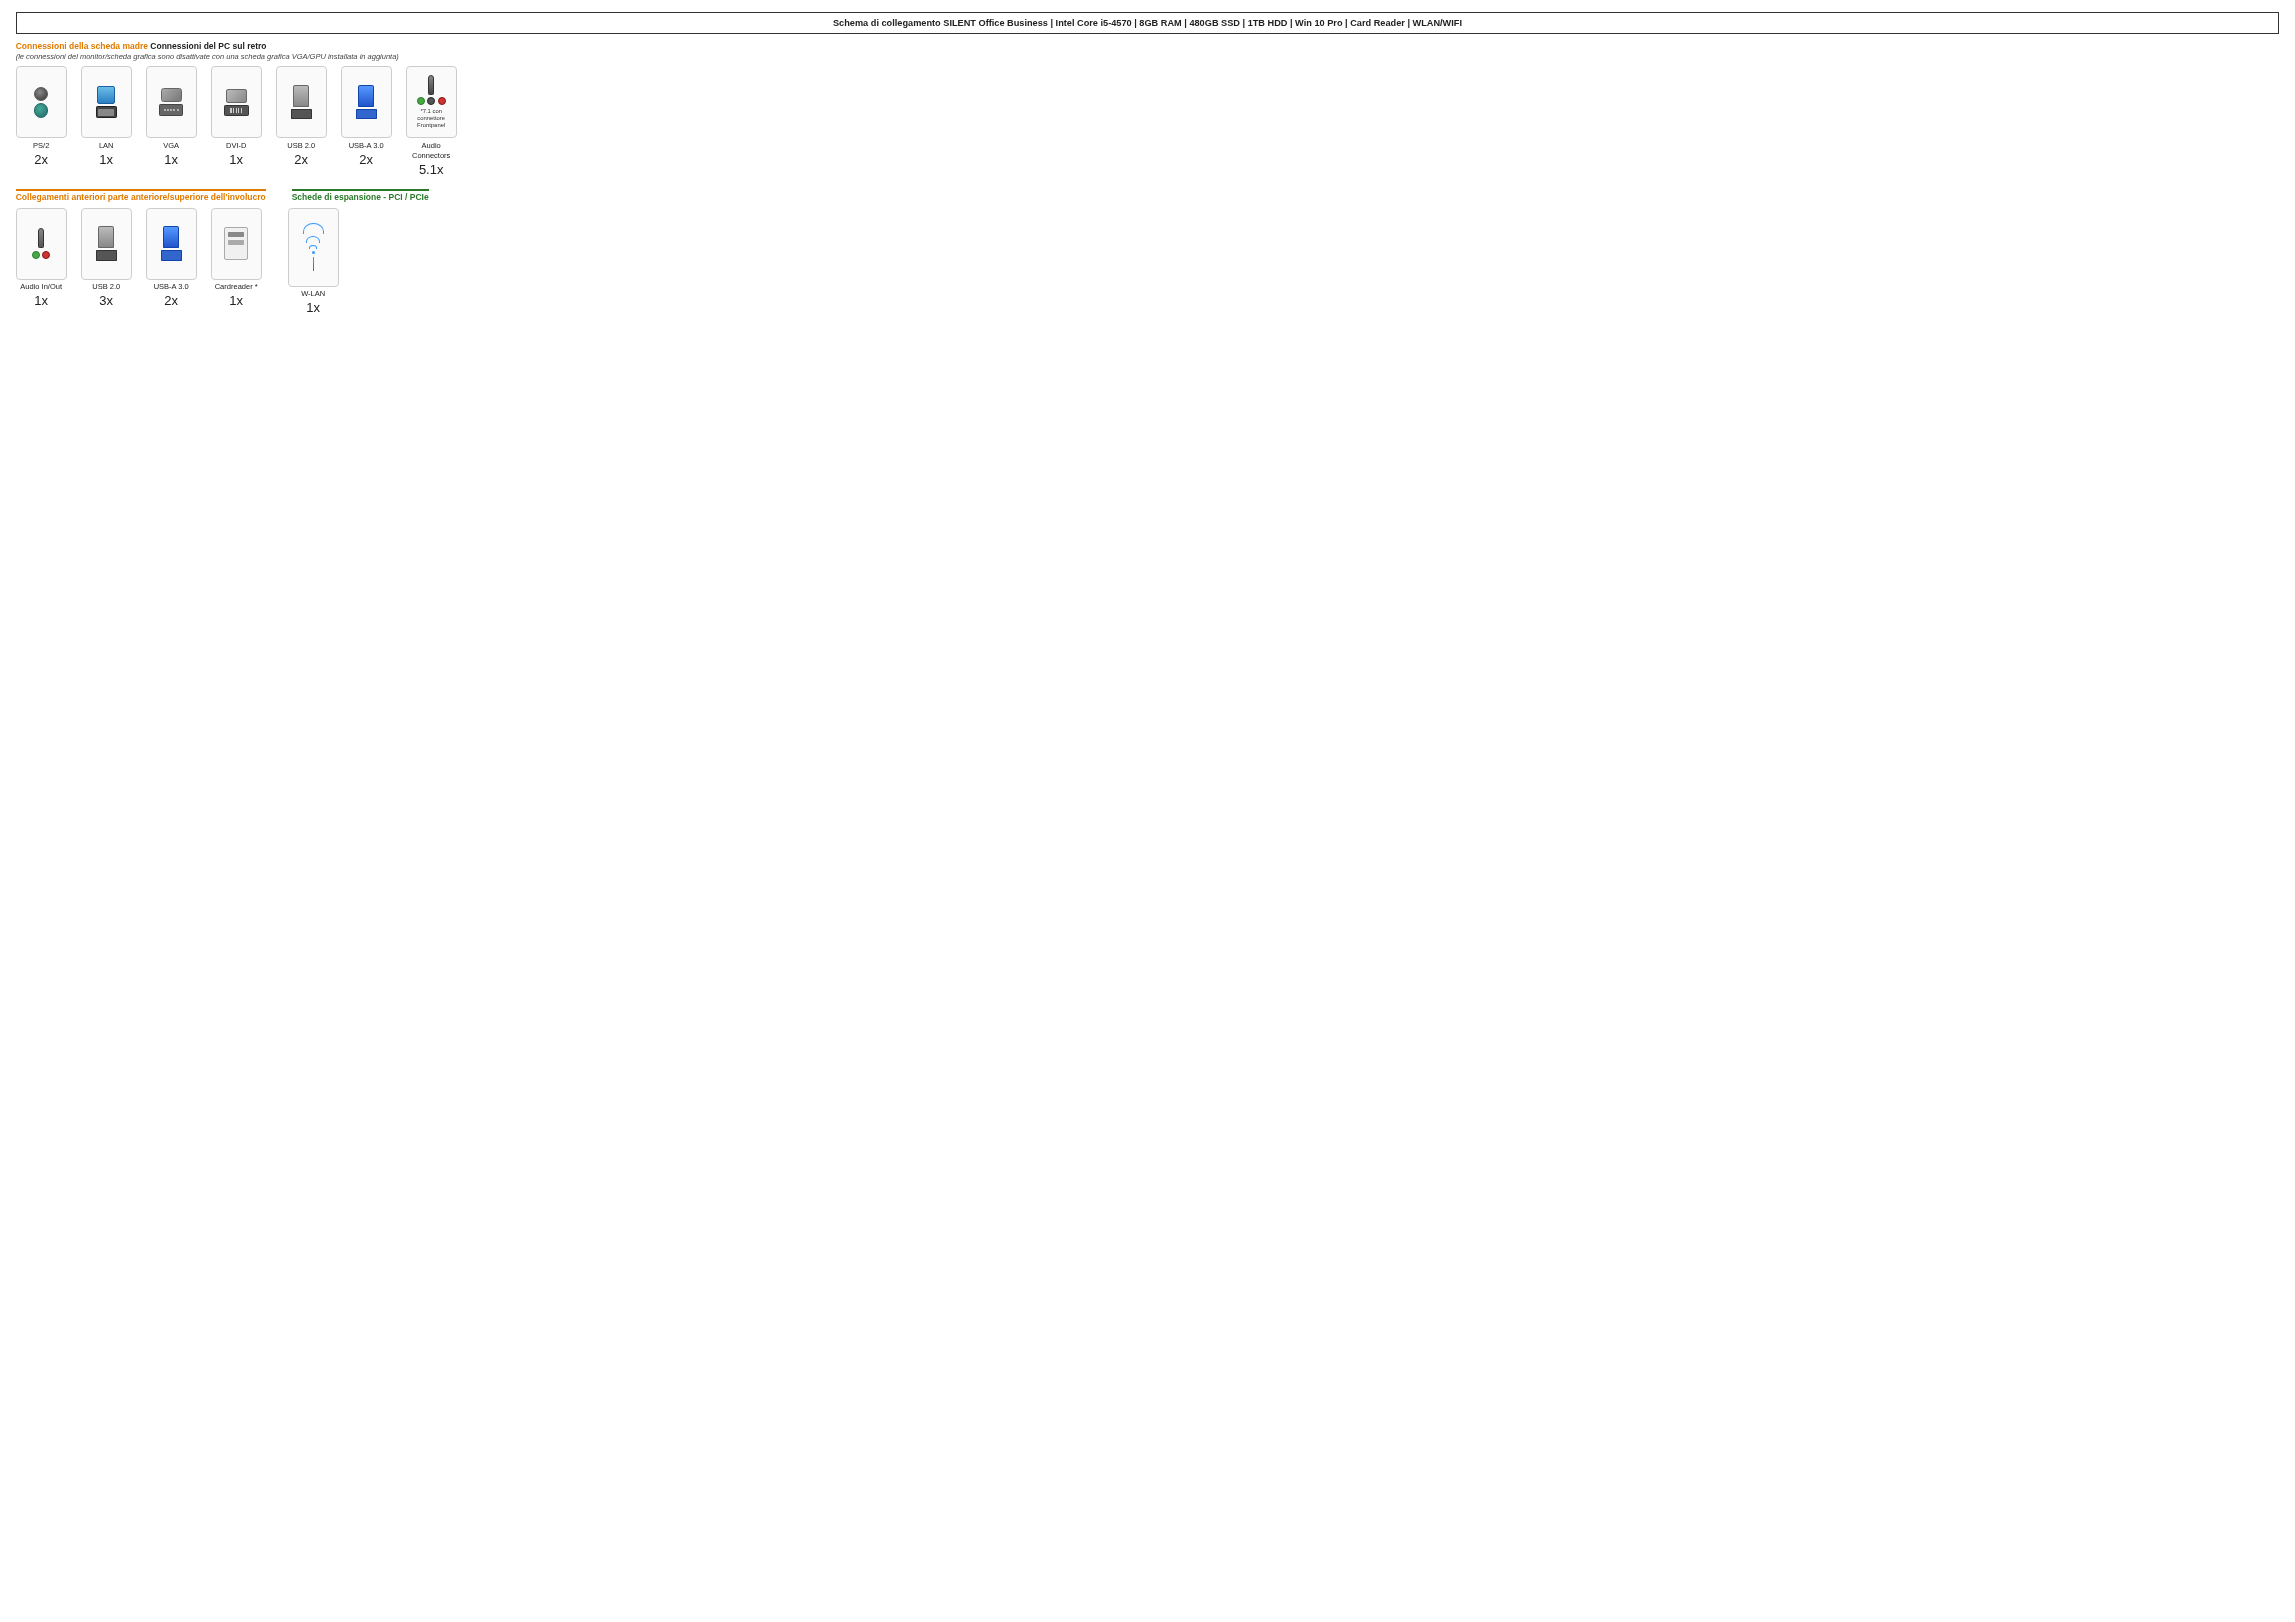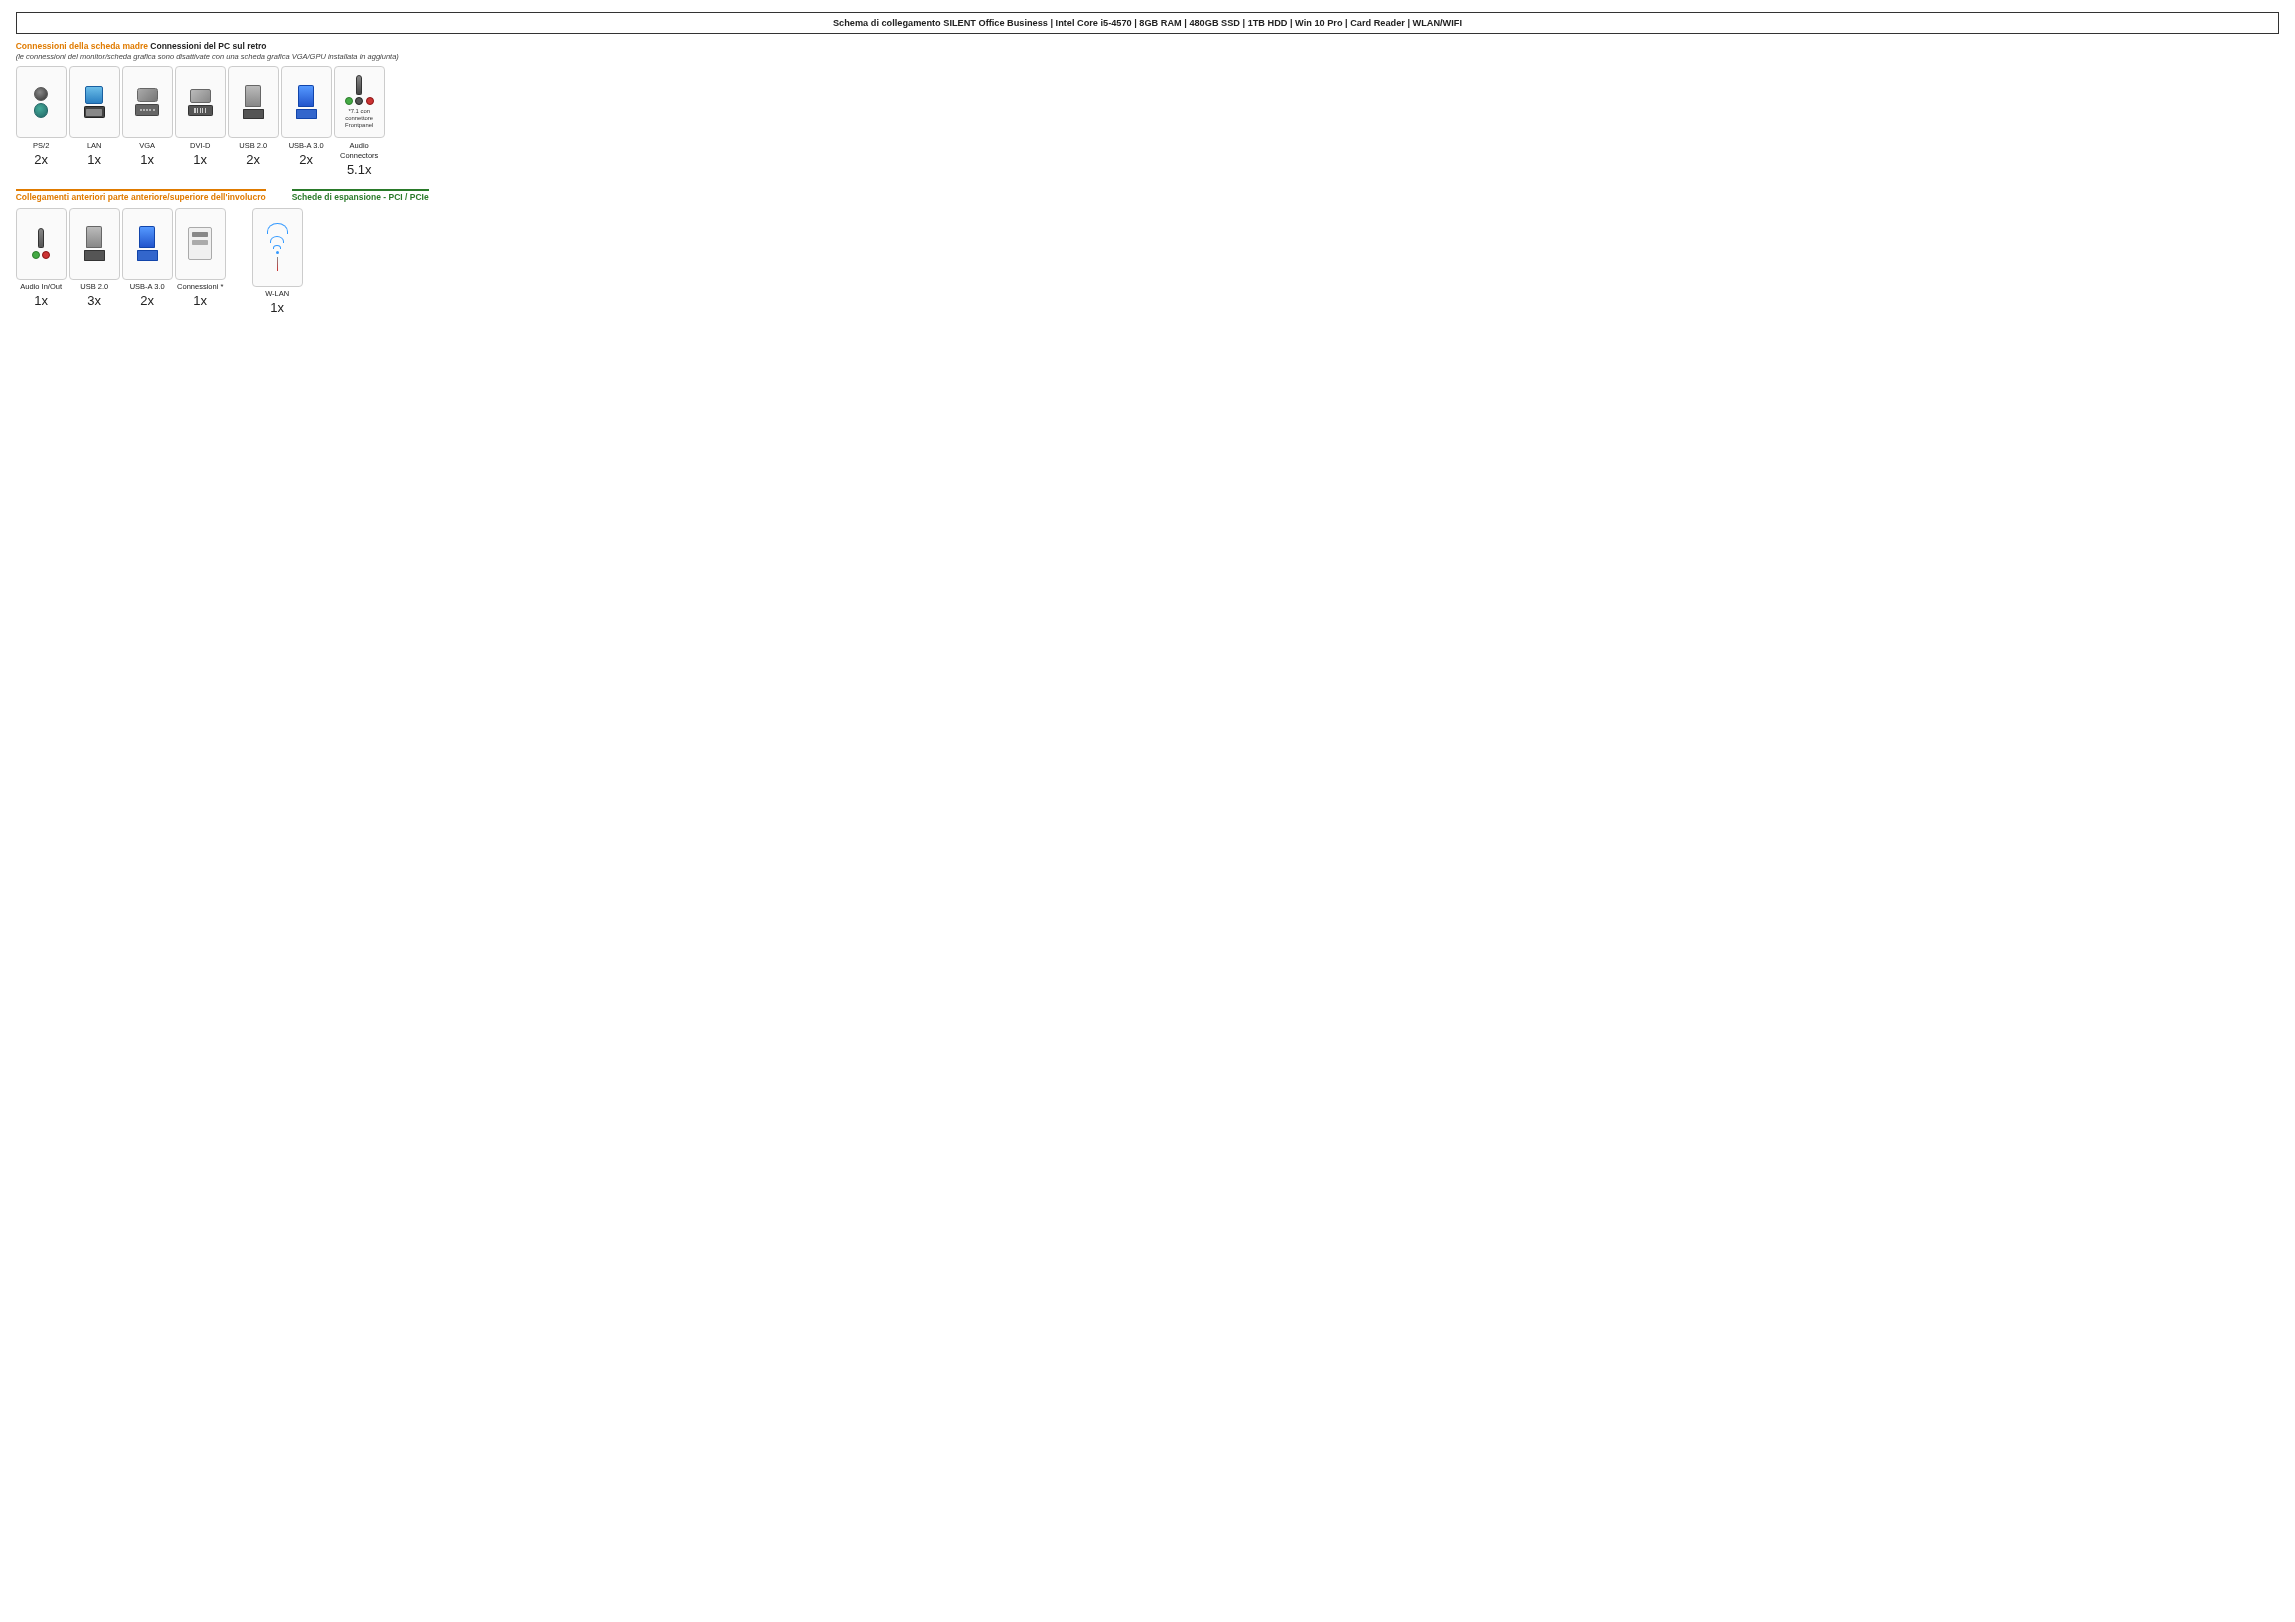--- a/index.html
+++ b/index.html
@@ -29,21 +29,21 @@
     .subtitle-italic {
       font-style: italic;
       font-size: 7.5px;
       color: #444;
       margin-bottom: 5.2px;
     }
 
     .connectors-row {
       display: flex;
       flex-direction: row;
-      gap: 2px;
+      gap: 14px;
       margin-bottom: 10.5px;
       flex-wrap: wrap;
     }
 
     .connector-item {
       display: flex;
       flex-direction: column;
       align-items: center;
       width: 51px;
     }
@@ -563,21 +563,21 @@
       <div class="connector-item">
         <div class="connector-box">
           <div class="icon-cardreader">
             <div class="cr-device">
               <div class="cr-slot"></div>
               <div class="cr-slot2"></div>
             </div>
           </div>
         </div>
         <div class="connector-label">
-          <span>Connessioni *</span>
+          <span>Cardreader *</span>
           <span class="count">1x</span>
         </div>
       </div>
 
     </div>
   </div>
 
   <div class="section-right">
     <div class="connectors-row" style="margin-bottom:19px;">
 

